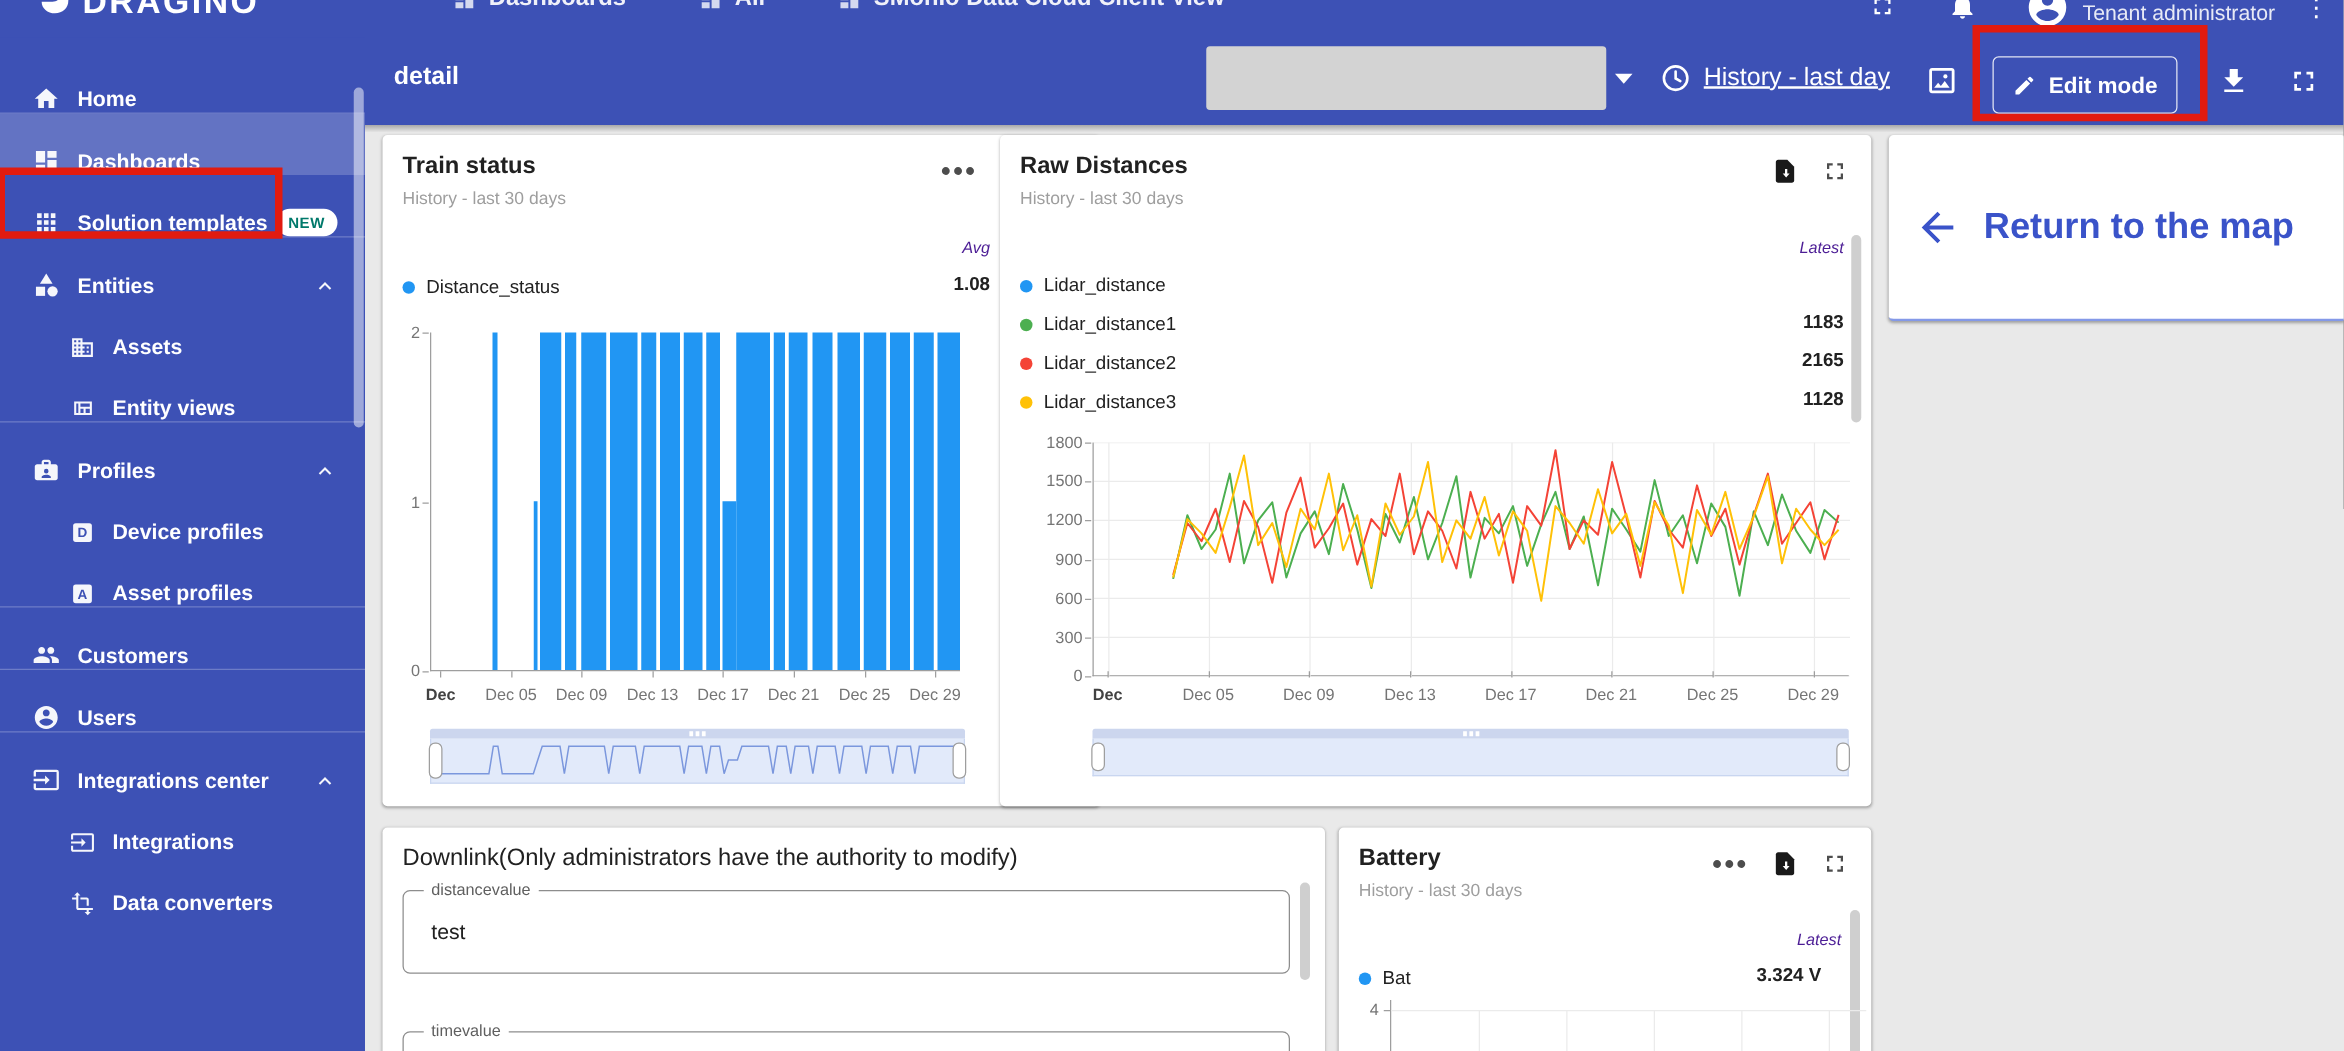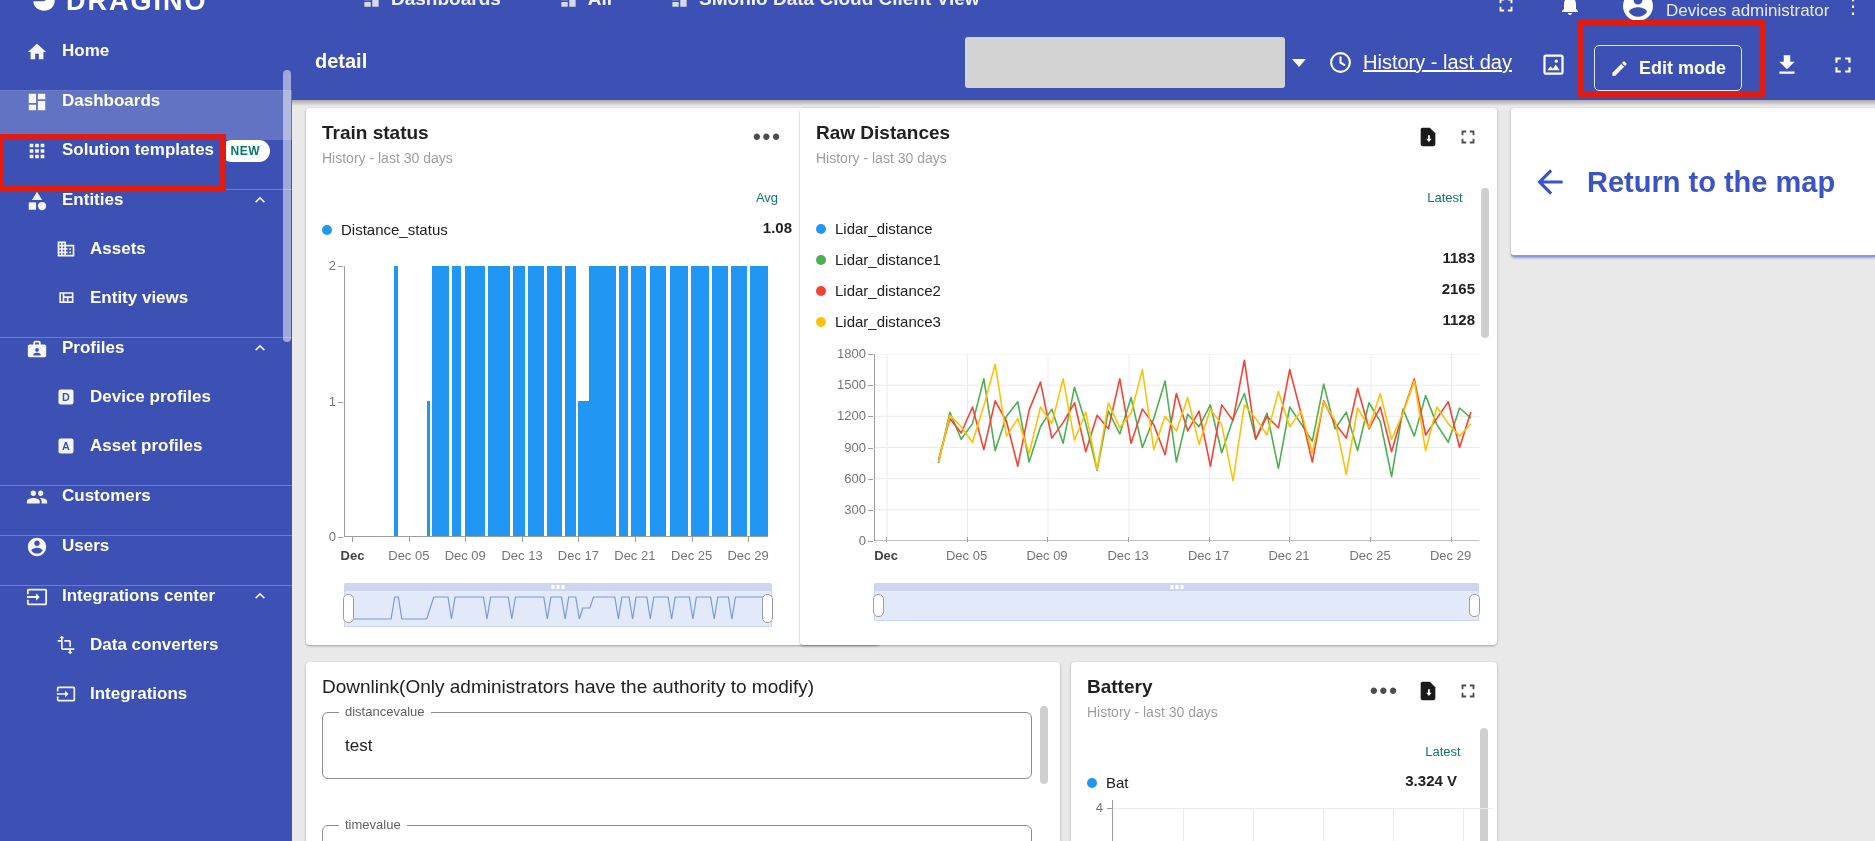--- a/index.html
+++ b/index.html
@@ -30,21 +30,21 @@
   .history-btn .h-label { font-size:20px;text-decoration:underline; }
   .img-icon { position:absolute; left:1540px; top:51px; width:27px; height:27px; color:#fff; }
   .edit-btn { position:absolute; left:1594px; top:45px; width:148px; height:46px;
     border:1.5px solid rgba(255,255,255,.85); border-radius:5px; display:flex; align-items:center; justify-content:center; gap:10px;
     color:#fff; font-size:18px; font-weight:700; cursor:pointer; }
   .dl-icon { position:absolute; left:1774px; top:52px; width:26px; height:26px; color:#fff; }
   .fs-icon-main { position:absolute; left:1830px; top:52px; width:26px; height:26px; color:#fff; }
 
   
   .sidebar { position:absolute; left:0; top:30px; width:292px; height:811px; background:#3d51b5; z-index:7; padding-top:11px; }
-  .side-item { display:flex; align-items:flex-start; height:49px; padding-left:26px; padding-right:22px;
+  .side-item { display:flex; align-items:flex-end; height:49px; padding-left:26px; padding-right:22px;
     color:#fff; font-size:17px; font-weight:700; cursor:pointer; }
   .side-item.sub { padding-left:56px; }
   .side-item.selected { background:rgba(255,255,255,.2); }
   .side-item .s-icon { width:22px; height:22px; margin-right:14px; flex:none; opacity:.95; }
   .side-item.sub .s-icon { width:20px; height:20px; }
   .side-divider { height:1px; background:rgba(255,255,255,.25); margin:0; }
   .badge-new { margin-left:auto; background:#fff; color:#00796b; font-size:12px; font-weight:700;
     padding:4px 10px; border-radius:12px; letter-spacing:.5px; }
   .chev { margin-left:auto; width:20px; height:20px; opacity:.95; }
   .side-scroll { position:absolute; left:283px; top:70px; width:8px; height:272px; background:rgba(255,255,255,.5); border-radius:4px; z-index:8; }
@@ -55,21 +55,21 @@
   
   .card { position:absolute; background:#fff; border-radius:4px;
     box-shadow:0 1px 3px rgba(0,0,0,.2), 0 1px 2px rgba(0,0,0,.14); }
   .w-title { position:absolute; left:16px; top:14px; font-size:19px; font-weight:700; color:#212121; }
   .w-title.normal { font-weight:400; }
   .w-sub { position:absolute; left:16px; top:42px; font-size:14px; color:#9e9e9e; }
   .w-actions { position:absolute; top:18px; right:18px; display:flex; gap:18px; align-items:center; }
   .w-actions .a-icon { width:22px; height:22px; color:#4d4d4d; cursor:pointer; }
   .dots { color:#4d4d4d; font-size:22px; font-weight:700; letter-spacing:2px; line-height:14px; cursor:pointer; }
 
-  .col-head { position:absolute; font-size:13px; color:#0f766e; text-align:center; }
+  .col-head { position:absolute; font-size:13px; color:#4c1d95; text-align:right;font-style:italic; }
   .legend-row { position:absolute; display:flex; align-items:center; }
   .legend-dot { width:10px; height:10px; border-radius:50%; margin-right:9px; flex:none; }
   .legend-name { font-size:15px; color:#212121; }
   .legend-val { position:absolute; font-size:15px; font-weight:700; color:#212121; text-align:right; }
 
   .ylab { position:absolute; font-size:13px; color:#757575; text-align:right; }
   .xlab { position:absolute; font-size:13px; color:#757575; text-align:center; width:60px; }
   .xlab.first { font-weight:700; color:#424242; }
   .tickmark { position:absolute; background:#9e9e9e; }
 
@@ -147,21 +147,21 @@
     <span class="tr-icon" style="left:1558px; top:-7px; width:24px; height:24px;">
       <svg viewBox="0 0 24 24" width="24" height="24" fill="currentColor">
           <path d="M12 22c1.1 0 2-.9 2-2h-4c0 1.1.9 2 2 2zm6-6v-5c0-3.07-1.63-5.64-4.5-6.32V4c0-.83-.67-1.5-1.5-1.5s-1.5.67-1.5 1.5v.68C7.64 5.36 6 7.92 6 11v5l-2 2v1h16v-1l-2-2z"></path>
         </svg>
     </span>
     <span class="avatar">
       <svg viewBox="0 0 24 24" width="36" height="36" fill="currentColor">
           <path d="M12 2C6.48 2 2 6.48 2 12s4.48 10 10 10 10-4.48 10-10S17.52 2 12 2zm0 3c1.66 0 3 1.34 3 3s-1.34 3-3 3-3-1.34-3-3 1.34-3 3-3zm0 14.2c-2.5 0-4.71-1.28-6-3.22.03-1.99 4-3.08 6-3.08 1.99 0 5.97 1.09 6 3.08-1.29 1.94-3.5 3.22-6 3.22z"></path>
         </svg>
     </span>
-    <span class="tenant">Devices administrator</span>
+    <span class="tenant">Tenant administrator</span>
     <span class="more-vert">⋮</span>
 
     <div class="db-title">detail</div>
     <div class="entity-select"></div>
     <span class="select-caret"></span>
     <div class="history-btn">
       <span>
         <svg viewBox="0 0 24 24" width="25" height="25">
             <circle cx="12" cy="12" r="9" fill="none" stroke="currentColor" stroke-width="2"></circle>
             <path d="M12 7v5.2l3.6 2.1" fill="none" stroke="currentColor" stroke-width="2" stroke-linecap="round"></path>
@@ -315,32 +315,32 @@
         <span>Integrations center</span>
         <span class="chev">
           <svg viewBox="0 0 24 24" width="100%" height="100%" fill="currentColor">
             <path d="M7.41 15.41L12 10.83l4.59 4.58L18 14l-6-6-6 6z"></path>
           </svg>
         </span>
       </div>
       <div class="side-item sub">
         <span class="s-icon">
           <svg viewBox="0 0 24 24" width="100%" height="100%" fill="currentColor">
+            <path d="M21 3.01H3c-1.1 0-2 .9-2 2V9h2V4.99h18v14.03H3V15H1v4.01c0 1.1.9 1.98 2 1.98h18c1.1 0 2-.88 2-1.98v-14a2 2 0 00-2-2zM11 16l4-4-4-4v3H1v2h10v3z"></path>
+          </svg>
+        </span>
+        <span>Integrations</span>
+      </div>
+      <div class="side-item sub">
+        <span class="s-icon">
+          <svg viewBox="0 0 24 24" width="100%" height="100%" fill="currentColor">
             <path d="M22 18v-2H8V4h2L7 1 4 4h2v2H2v2h4v8c0 1.1.9 2 2 2h8v2h-2l3 3 3-3h-2v-2h4zM10 8h6v6h2V8c0-1.1-.9-2-2-2h-6v2z"></path>
           </svg>
         </span>
         <span>Data converters</span>
-      </div>
-      <div class="side-item sub">
-        <span class="s-icon">
-          <svg viewBox="0 0 24 24" width="100%" height="100%" fill="currentColor">
-            <path d="M21 3.01H3c-1.1 0-2 .9-2 2V9h2V4.99h18v14.03H3V15H1v4.01c0 1.1.9 1.98 2 1.98h18c1.1 0 2-.88 2-1.98v-14a2 2 0 00-2-2zM11 16l4-4-4-4v3H1v2h10v3z"></path>
-          </svg>
-        </span>
-        <span>Integrations</span>
       </div>
     </nav>
   <div class="side-scroll"></div>
 
   <section class="card" style="left:306px; top:108px; width:574px; height:537px;">
     <div class="w-title">Train status</div>
     <div class="w-sub">History - last 30 days</div>
     <div class="w-actions">
       <span class="dots">•••</span>
       <span class="a-icon" style="color:#1a1a1a;">

